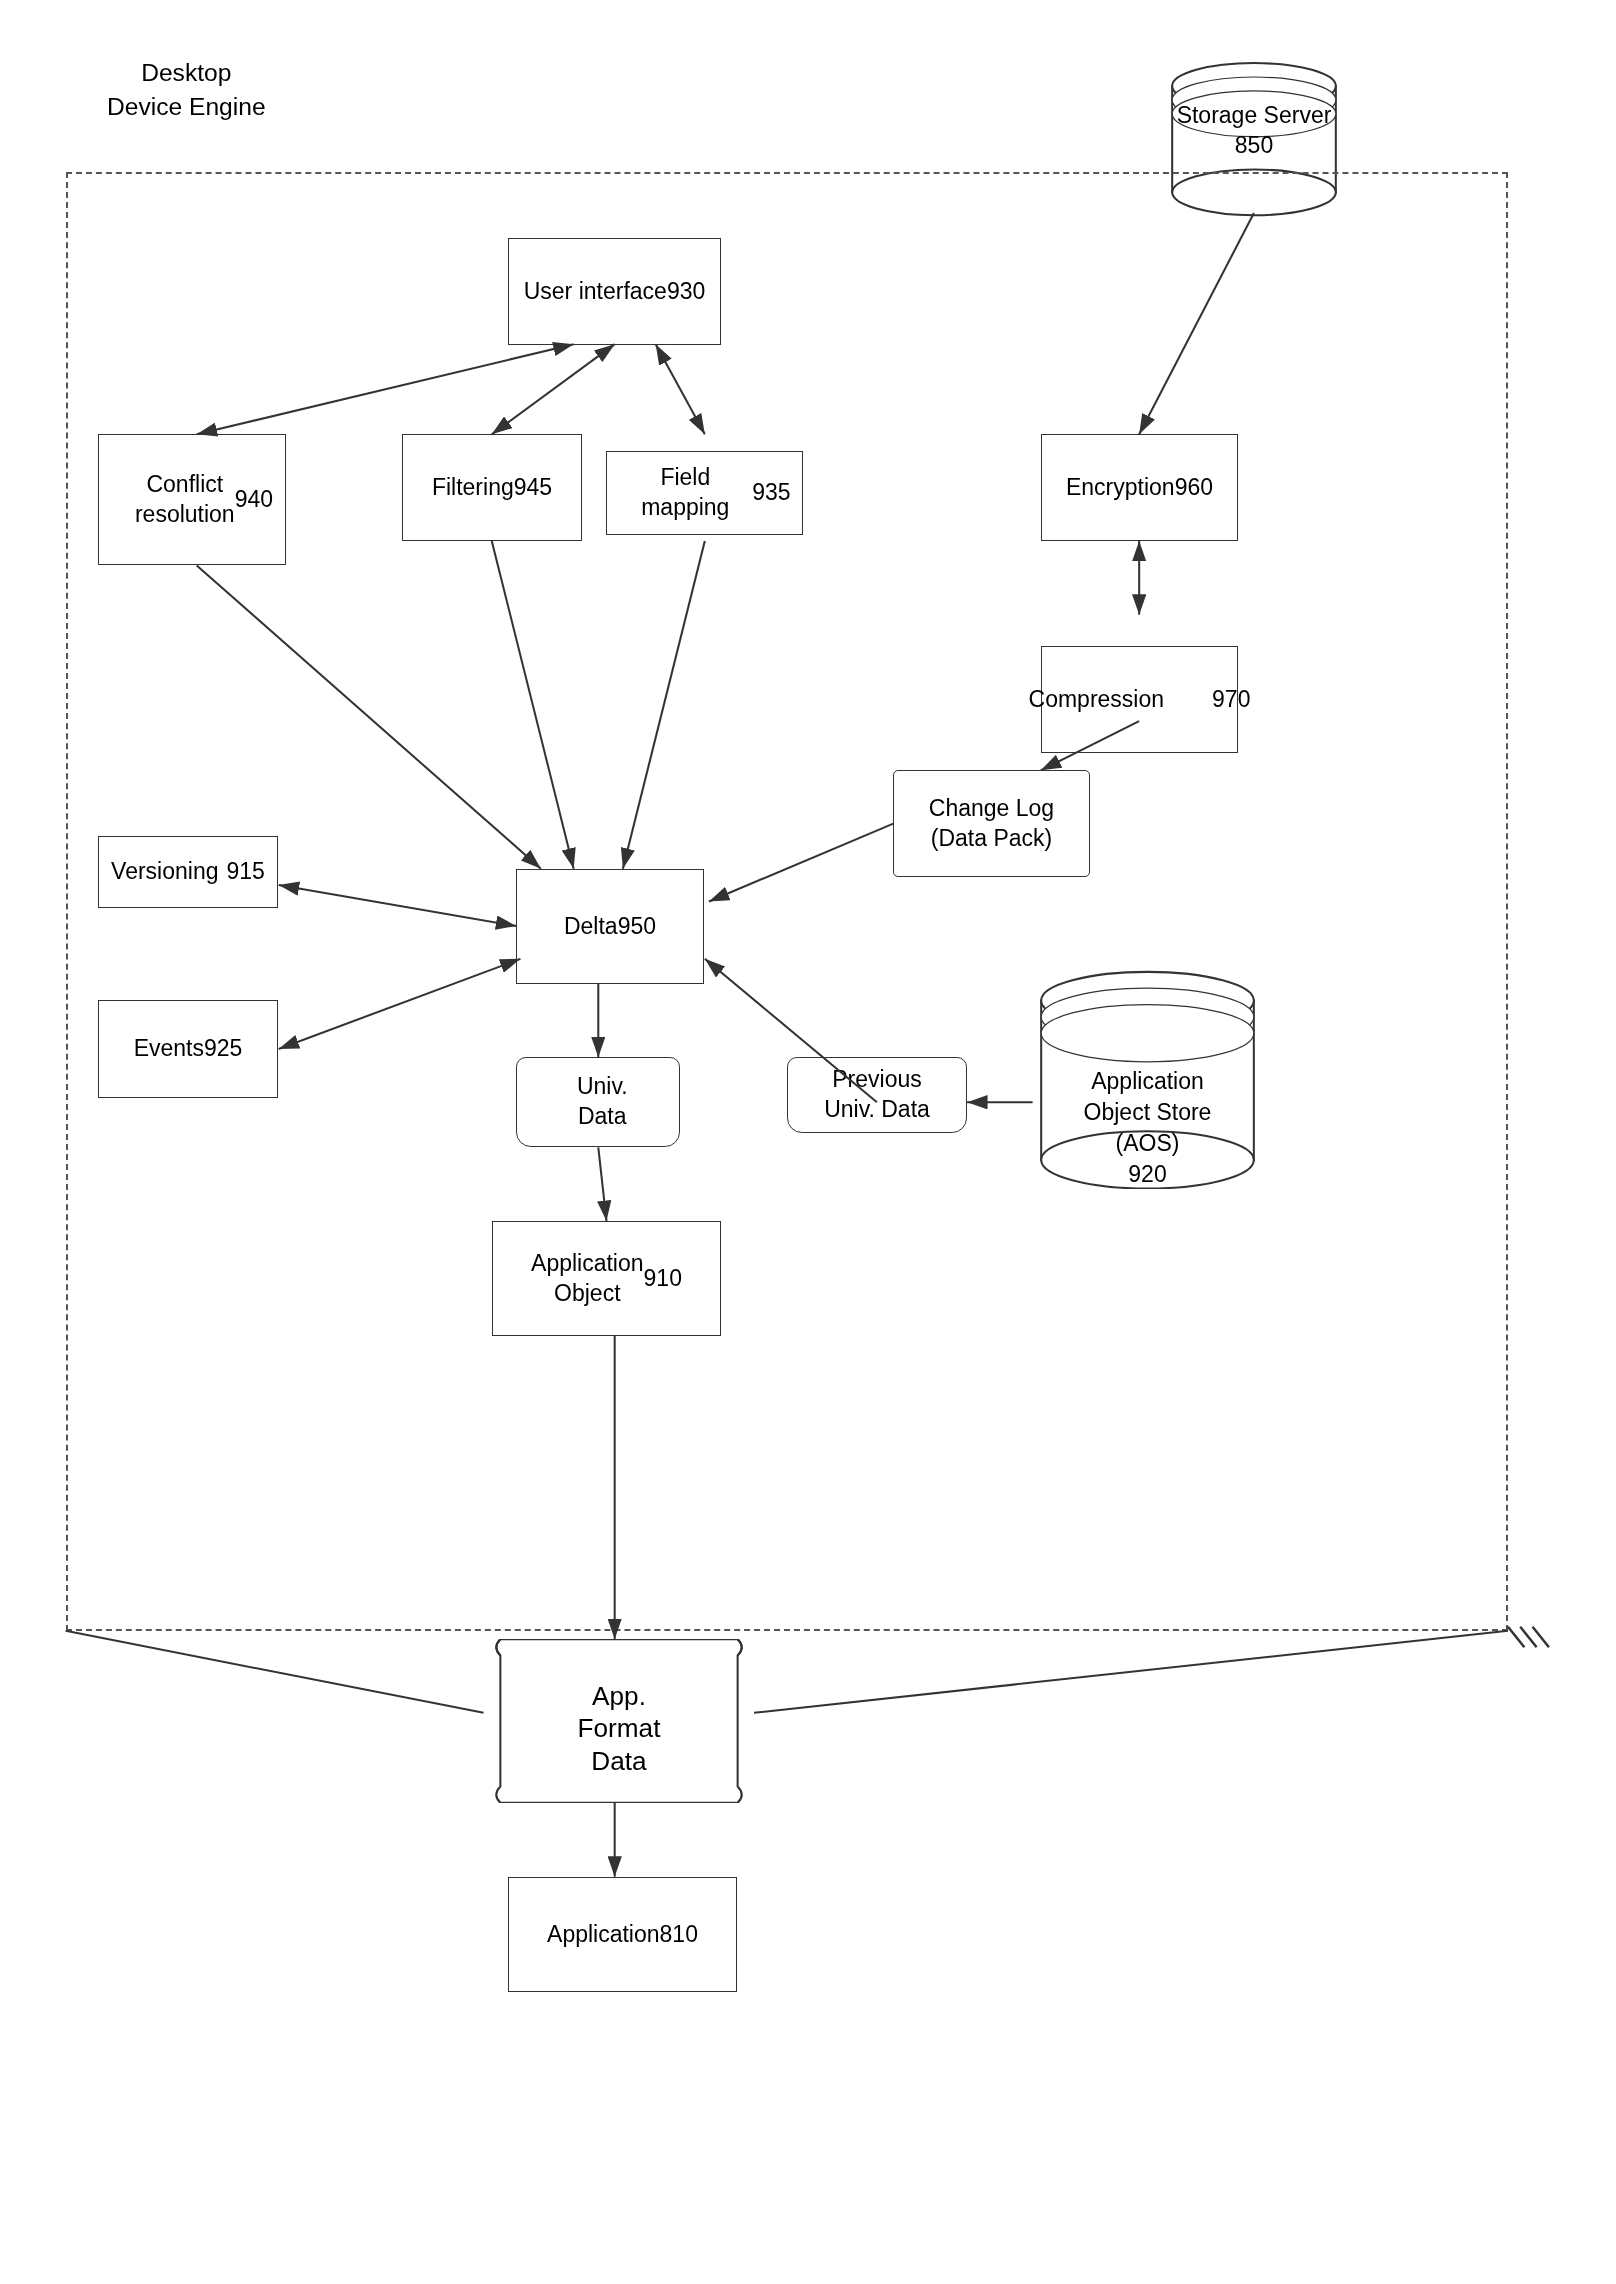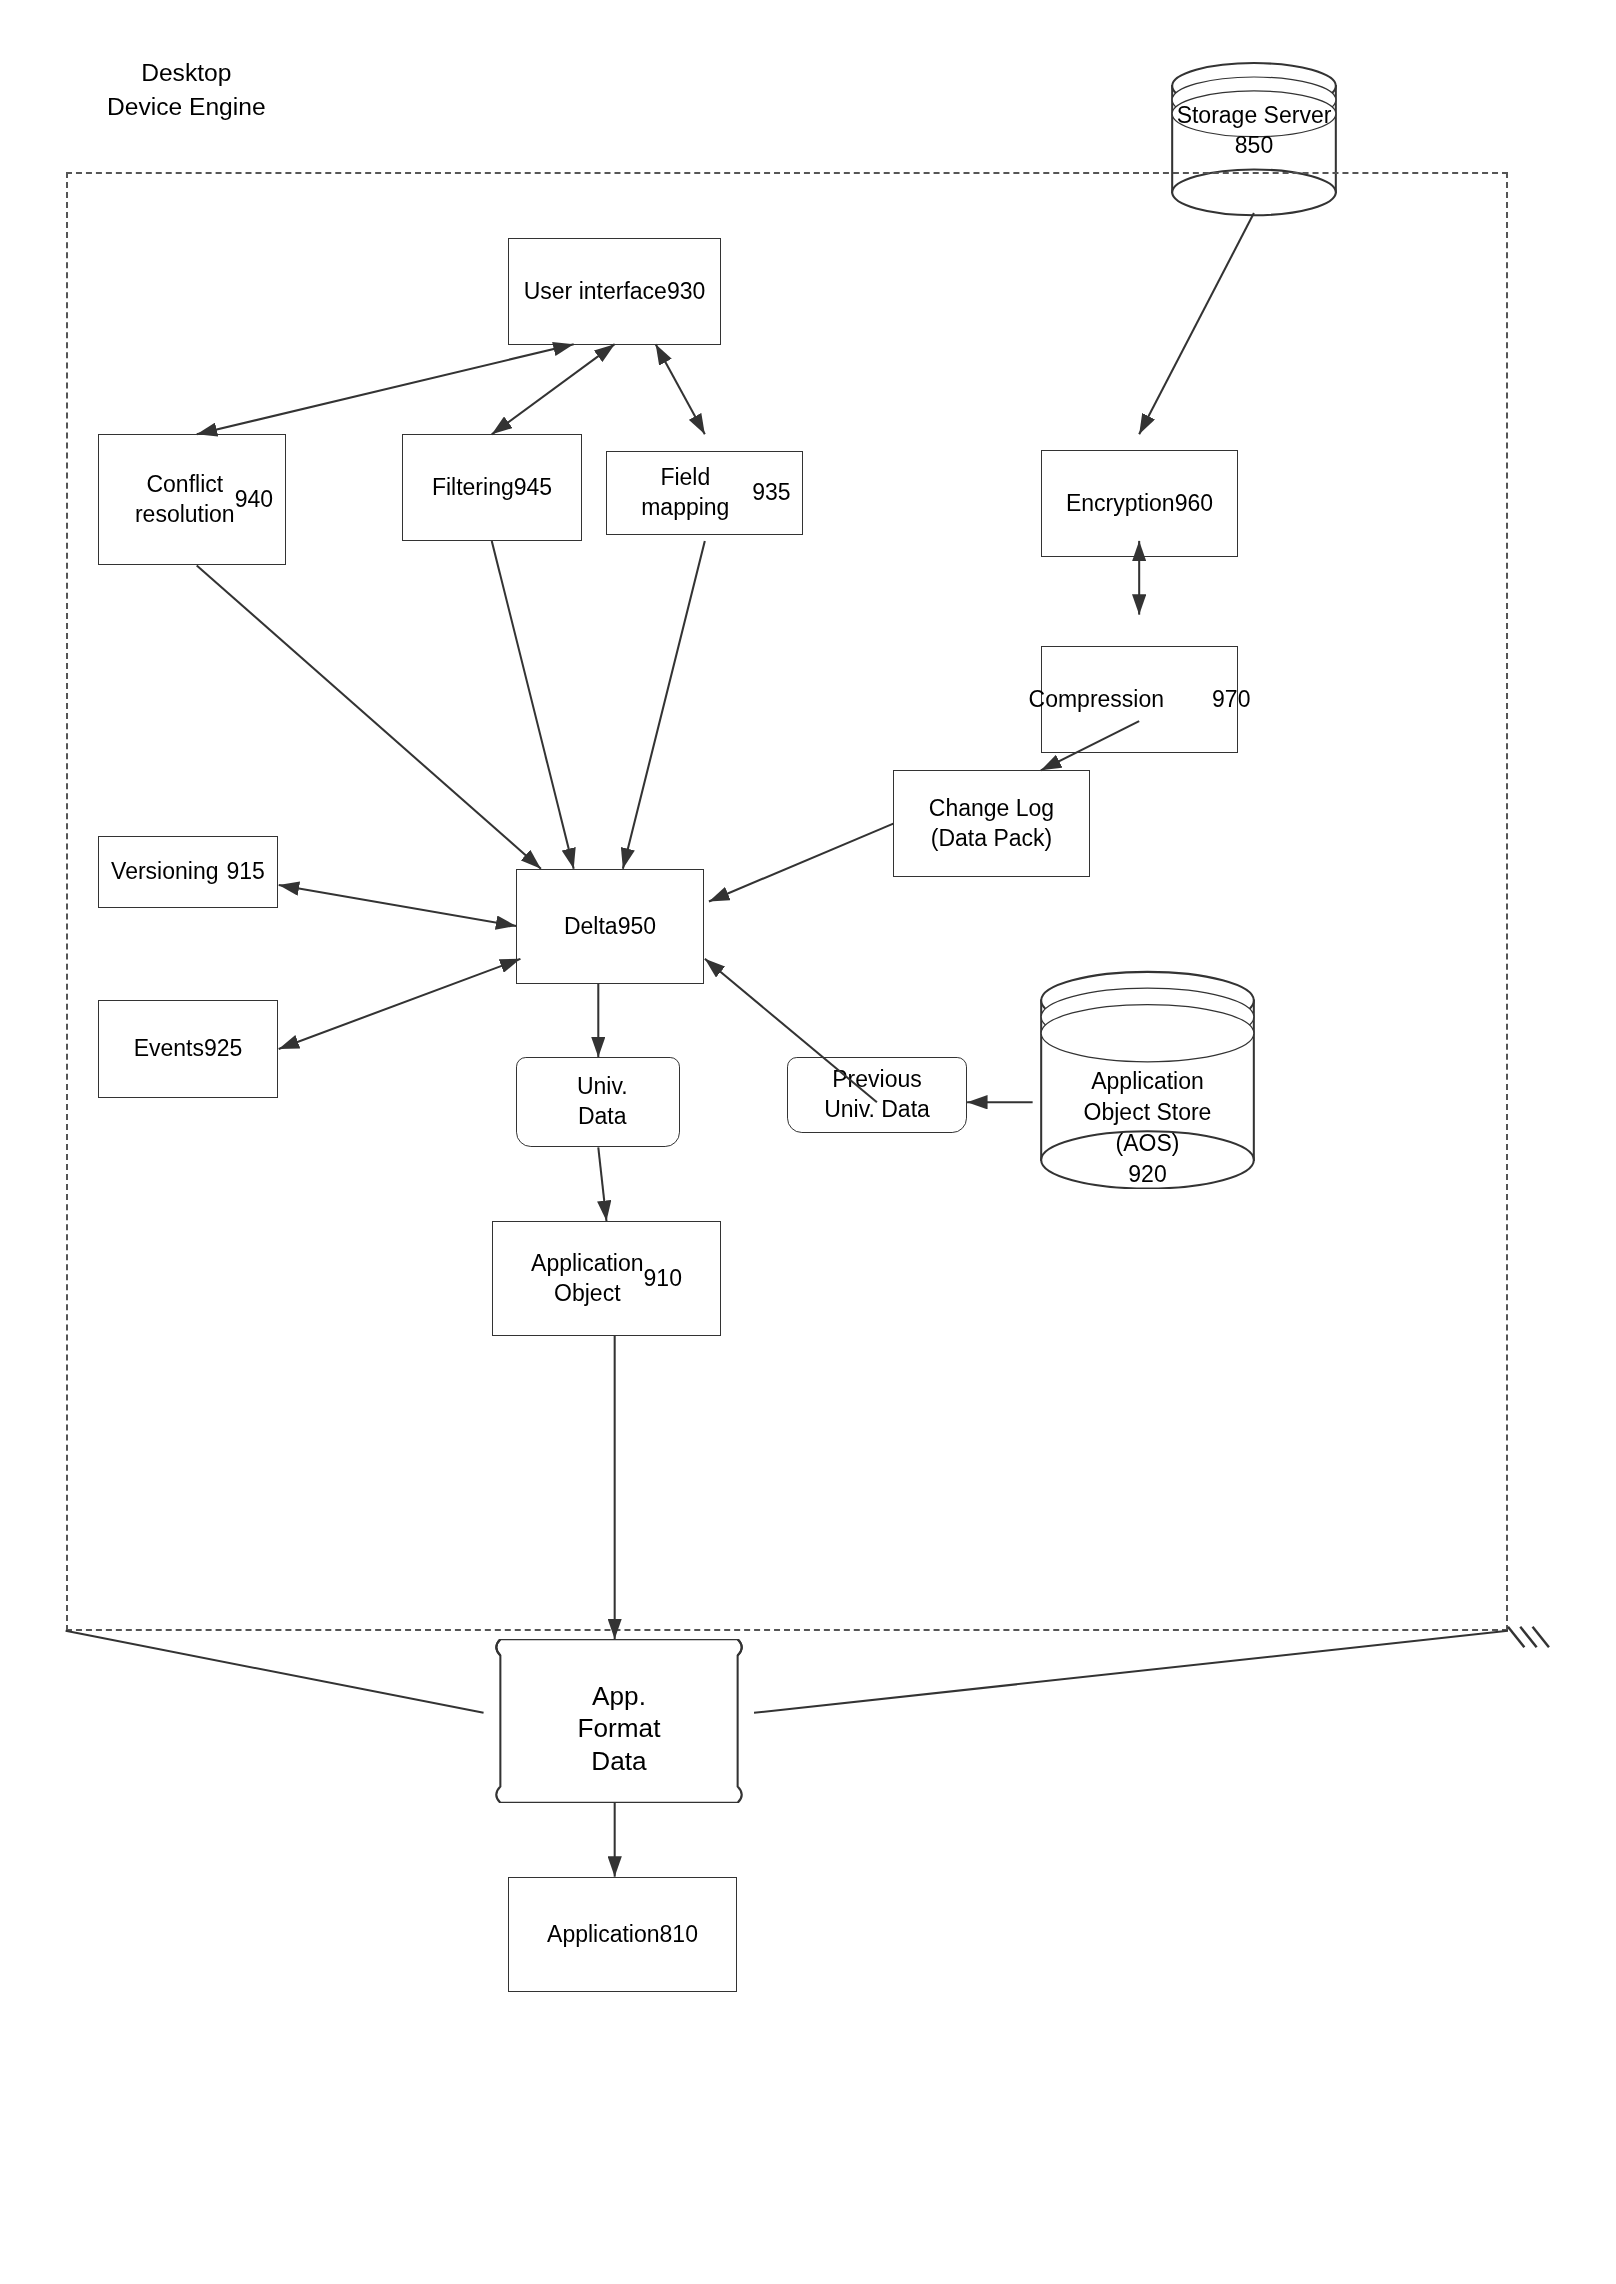--- a/index.html
+++ b/index.html
@@ -65,21 +65,21 @@
     .cylinder .cyl-text {
       position: relative;
       z-index: 2;
       margin-top: 24.6px;
     }
     
     .scroll-shape {
       position: absolute;
       background: #fff;
       border: 1.6px solid #333;
-      border-radius: 0;
+      border-radius: 5px;
       display: flex;
       align-items: center;
       justify-content: center;
       text-align: center;
       font-size: 23px;
       line-height: 1.3;
       padding: 8.2px 11.5px;
     }
     
     .ribbon-shape {
@@ -139,21 +139,21 @@
   <div class="box" style="left:402px; top:434px; width:180px; height:107px;">
     <div>Filtering</div>
     <div>945</div>
   </div>
 
   <div class="box" style="left:606px; top:451px; width:197px; height:84px;">
     <div>Field mapping</div>
     <div>935</div>
   </div>
 
-  <div class="box" style="left:1041px; top:450px; width:197px; height:107px;">
+  <div class="box" style="left:1041px; top:434px; width:197px; height:107px;">
     <div>Encryption</div>
     <div>960</div>
   </div>
 
   <div class="box" style="left:1041px; top:646px; width:197px; height:107px;gap:48px;">
     <div>Compression</div>
     <div>970</div>
   </div>
 
   <div class="scroll-shape" style="left:893px; top:770px; width:197px; height:107px;">

